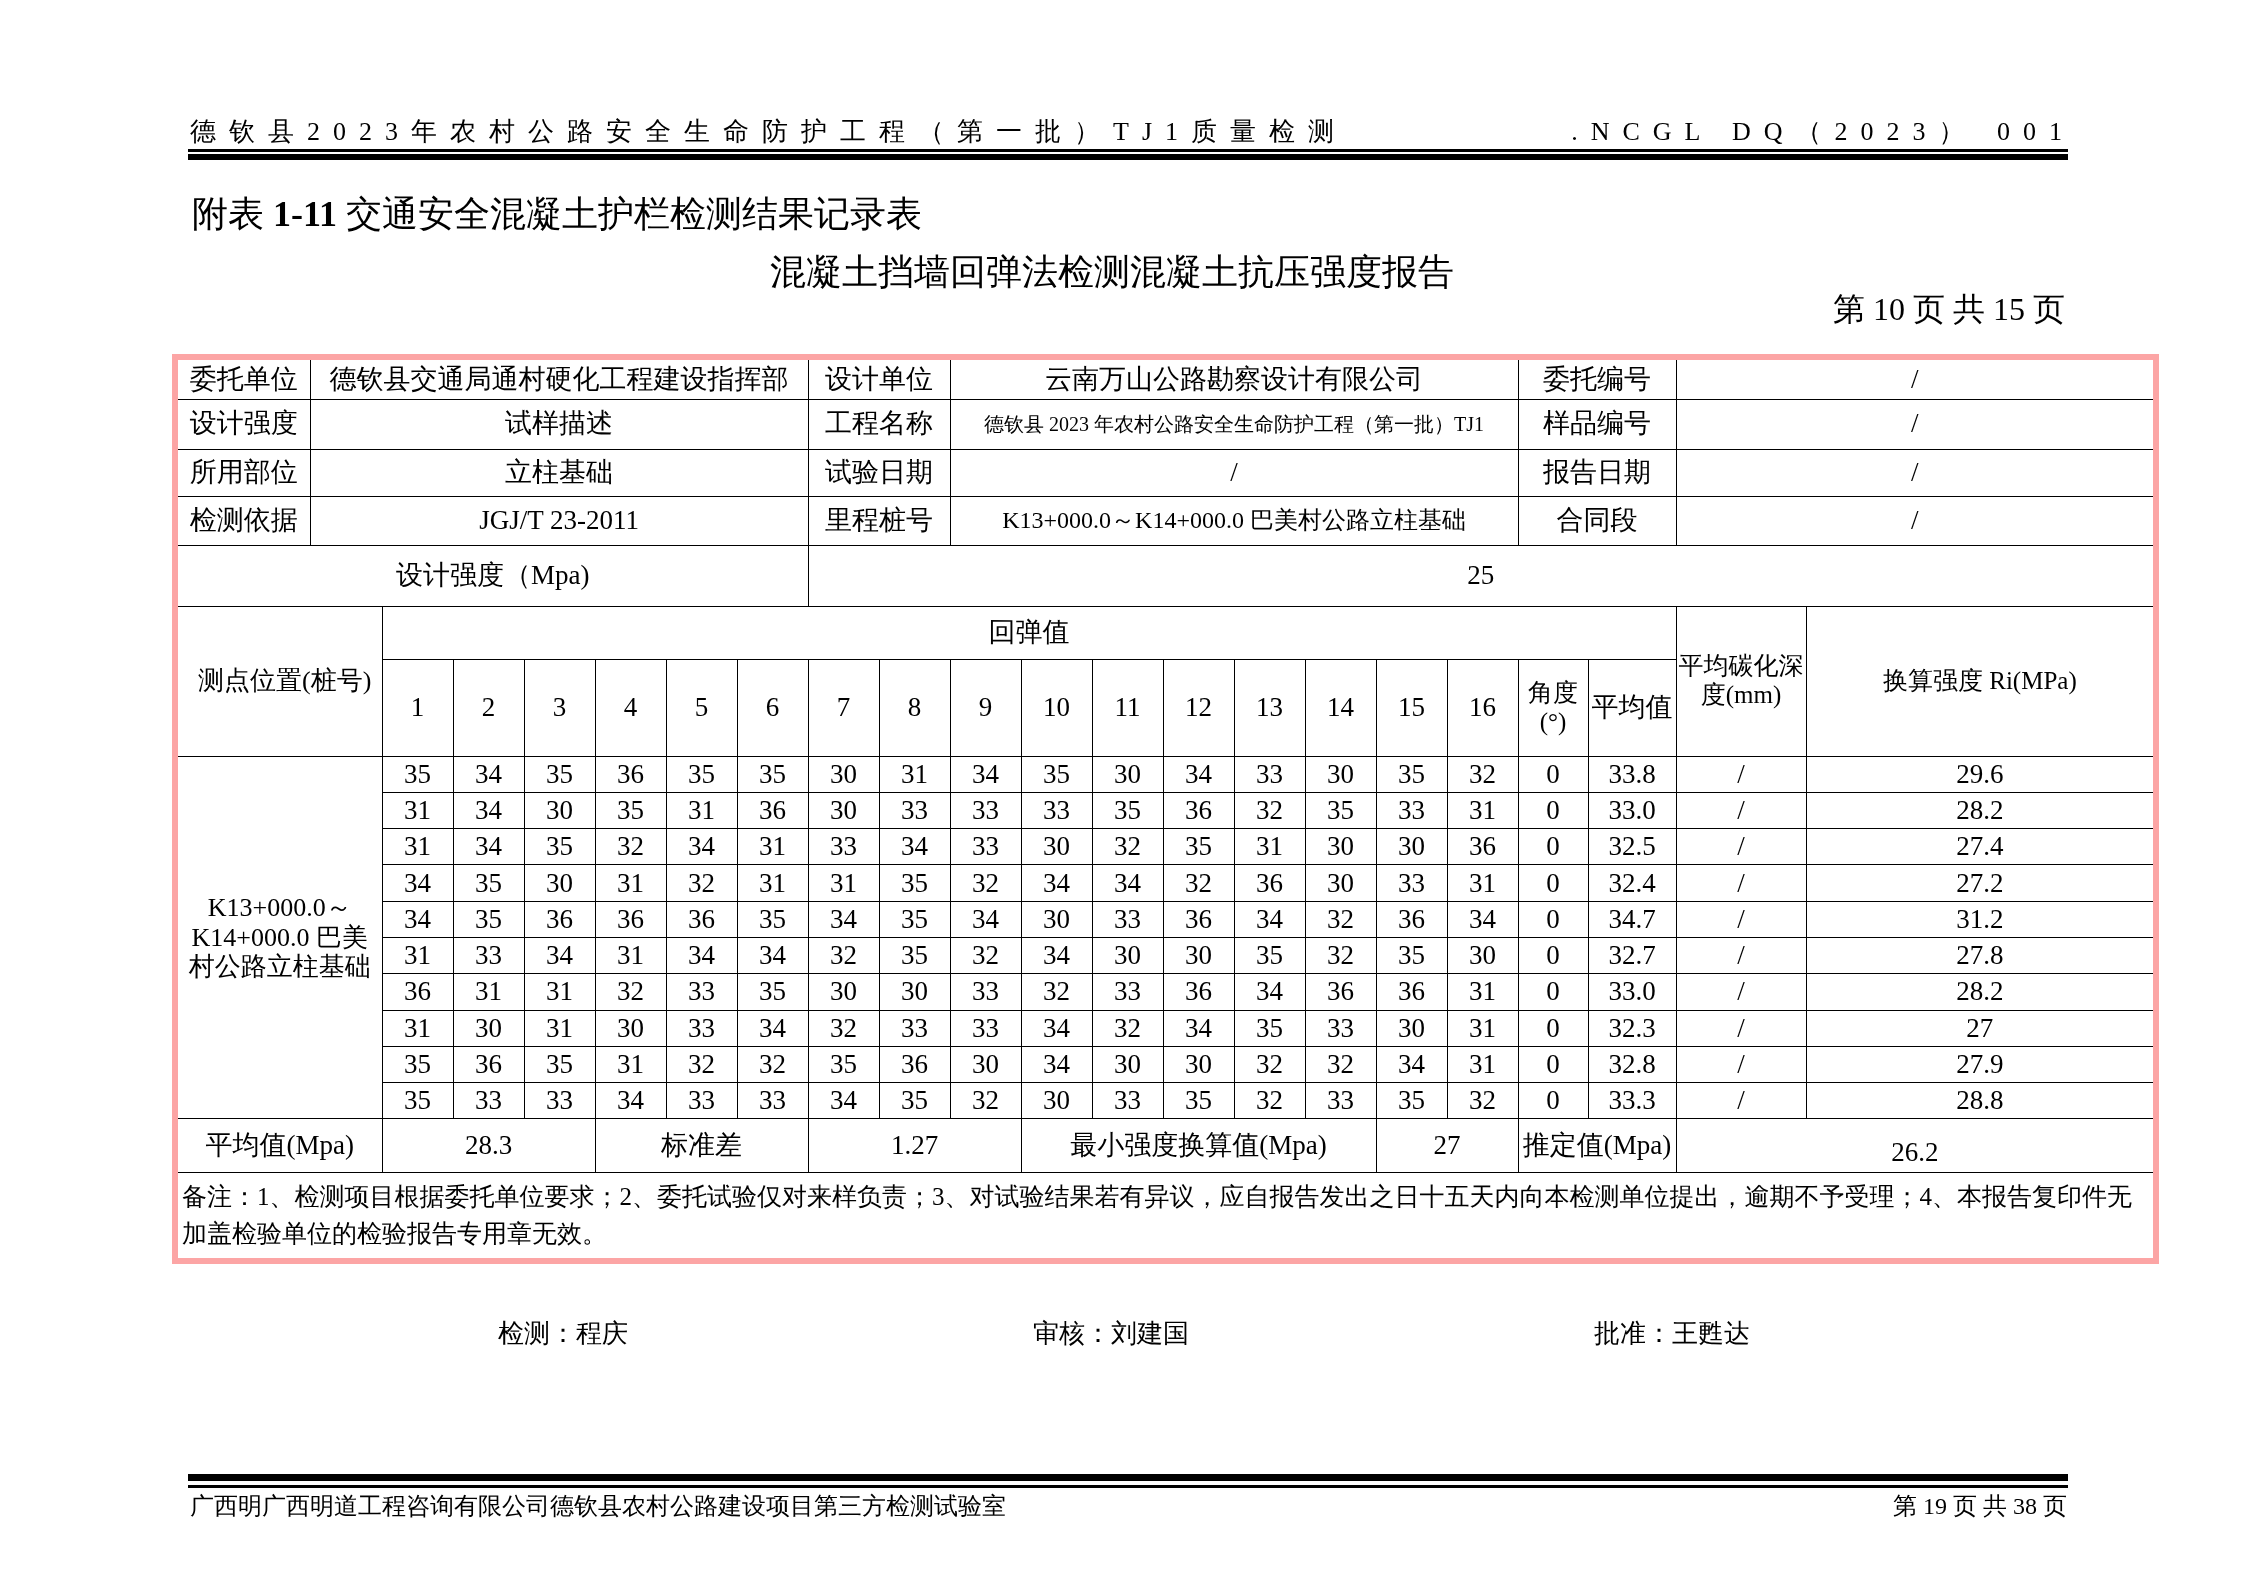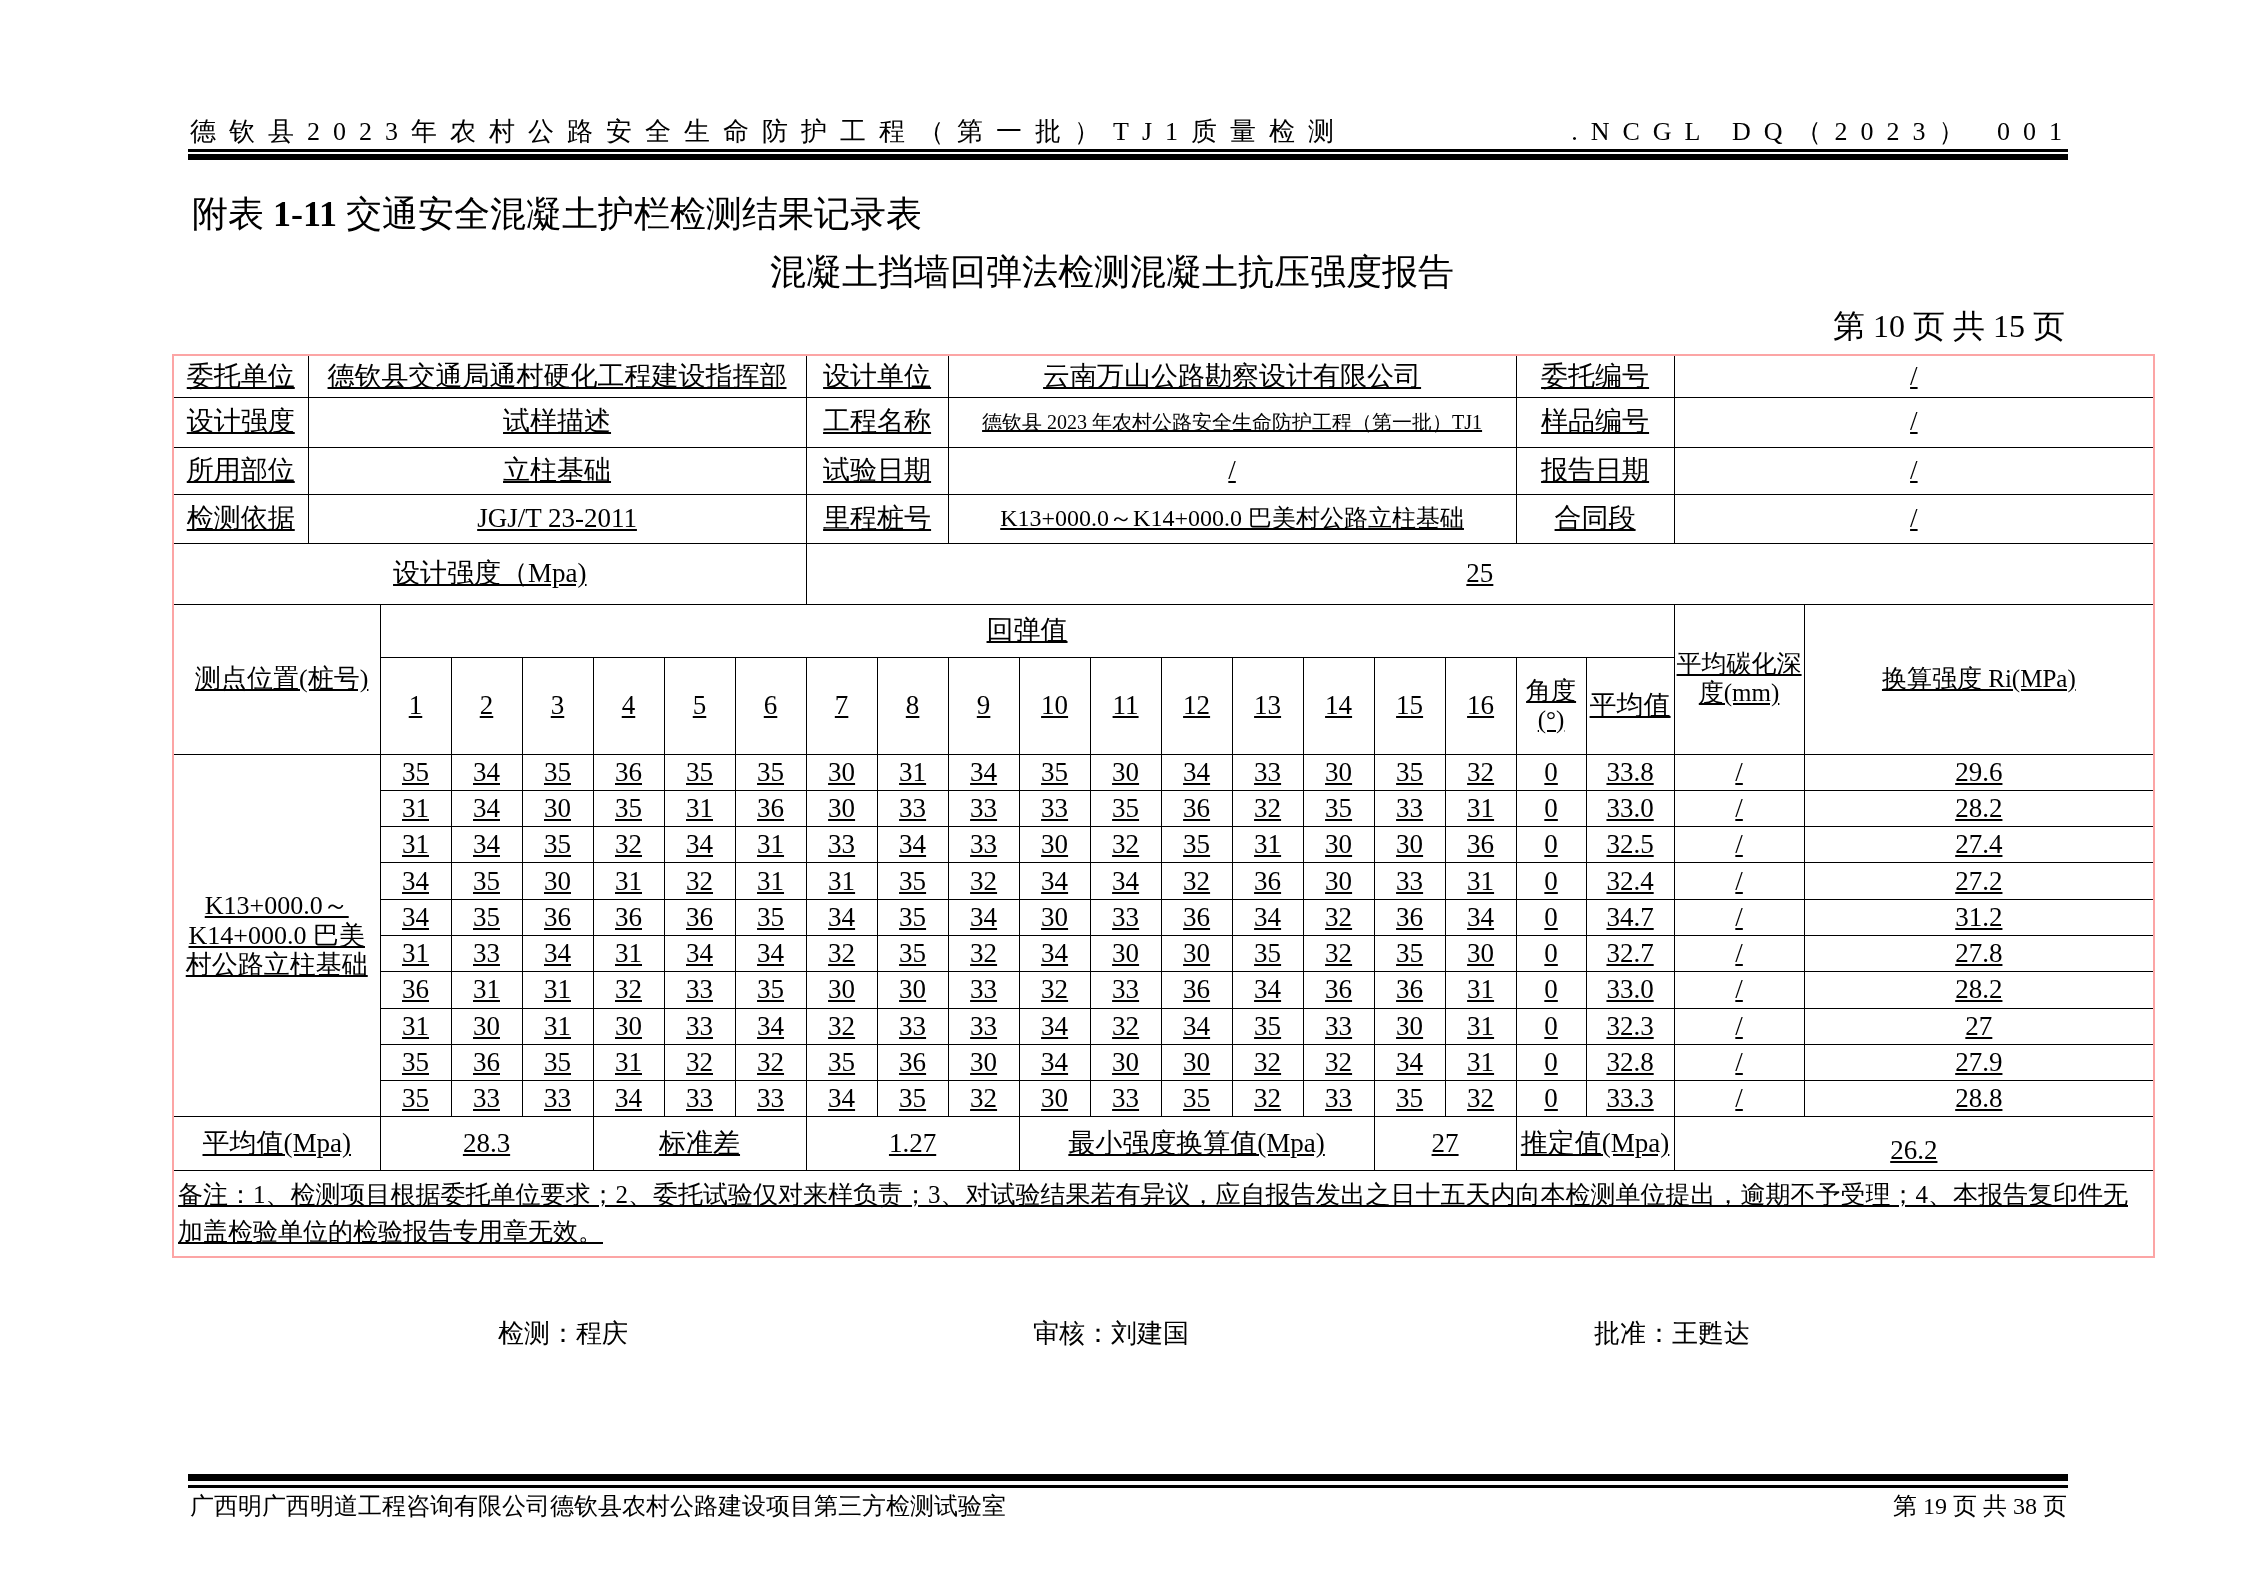--- a/index.html
+++ b/index.html
@@ -6,24 +6,24 @@
   body { width:2245px; height:1587px; position:relative; overflow:hidden;
          font-family:"Liberation Serif","DejaVu Serif",serif; color:#000; }
   .abs { position:absolute; }
   .hdr-left { left:190px; top:114px; font-size:26px; letter-spacing:13px; white-space:nowrap; }
   .hdr-right { right:170px; top:114px; font-size:26px; letter-spacing:13px; white-space:nowrap; }
   .rule-thin { left:188px; width:1880px; height:3px; background:#000; }
   .rule-thick { left:188px; width:1880px; height:6px; background:#000; }
   .title { left:192px; top:190px; font-size:36px; white-space:nowrap; }
   .title b { font-weight:bold; }
   .subtitle { left:770px; top:248px; font-size:36px; white-space:nowrap; }
-  .pageinfo { right:180px; top:305px; font-size:32px; white-space:nowrap; }
+  .pageinfo { right:180px; top:288px; font-size:32px; white-space:nowrap; }
 
   table.main { position:absolute; left:172px; top:354px; width:1906px; border-collapse:collapse;
-               table-layout:fixed; border:2px solid #fca5a5;text-decoration:underline; }
+               table-layout:fixed; border:6px solid #fca5a5; }
   table.main td { border:1.5px solid #000; text-align:center; vertical-align:middle;
                   font-size:27px; padding:0; line-height:1.15; overflow:hidden; }
   .sm { font-size:20px !important; line-height:1.2;margin-top:44px; }
   .lbl-left { text-align:center; padding-left:10px !important; }
   .notes { text-align:left !important; padding:6px 4px !important; font-size:25px !important; line-height:1.45 !important; }
 
   .sig { top:1316px; font-size:26px; white-space:nowrap; }
   .foot-thick { left:188px; top:1474px; width:1880px; height:7px; background:#000; }
   .foot-thin { left:188px; top:1485px; width:1880px; height:3px; background:#000; }
   .foot-left { left:190px; top:1490px; font-size:24px; white-space:nowrap; }

